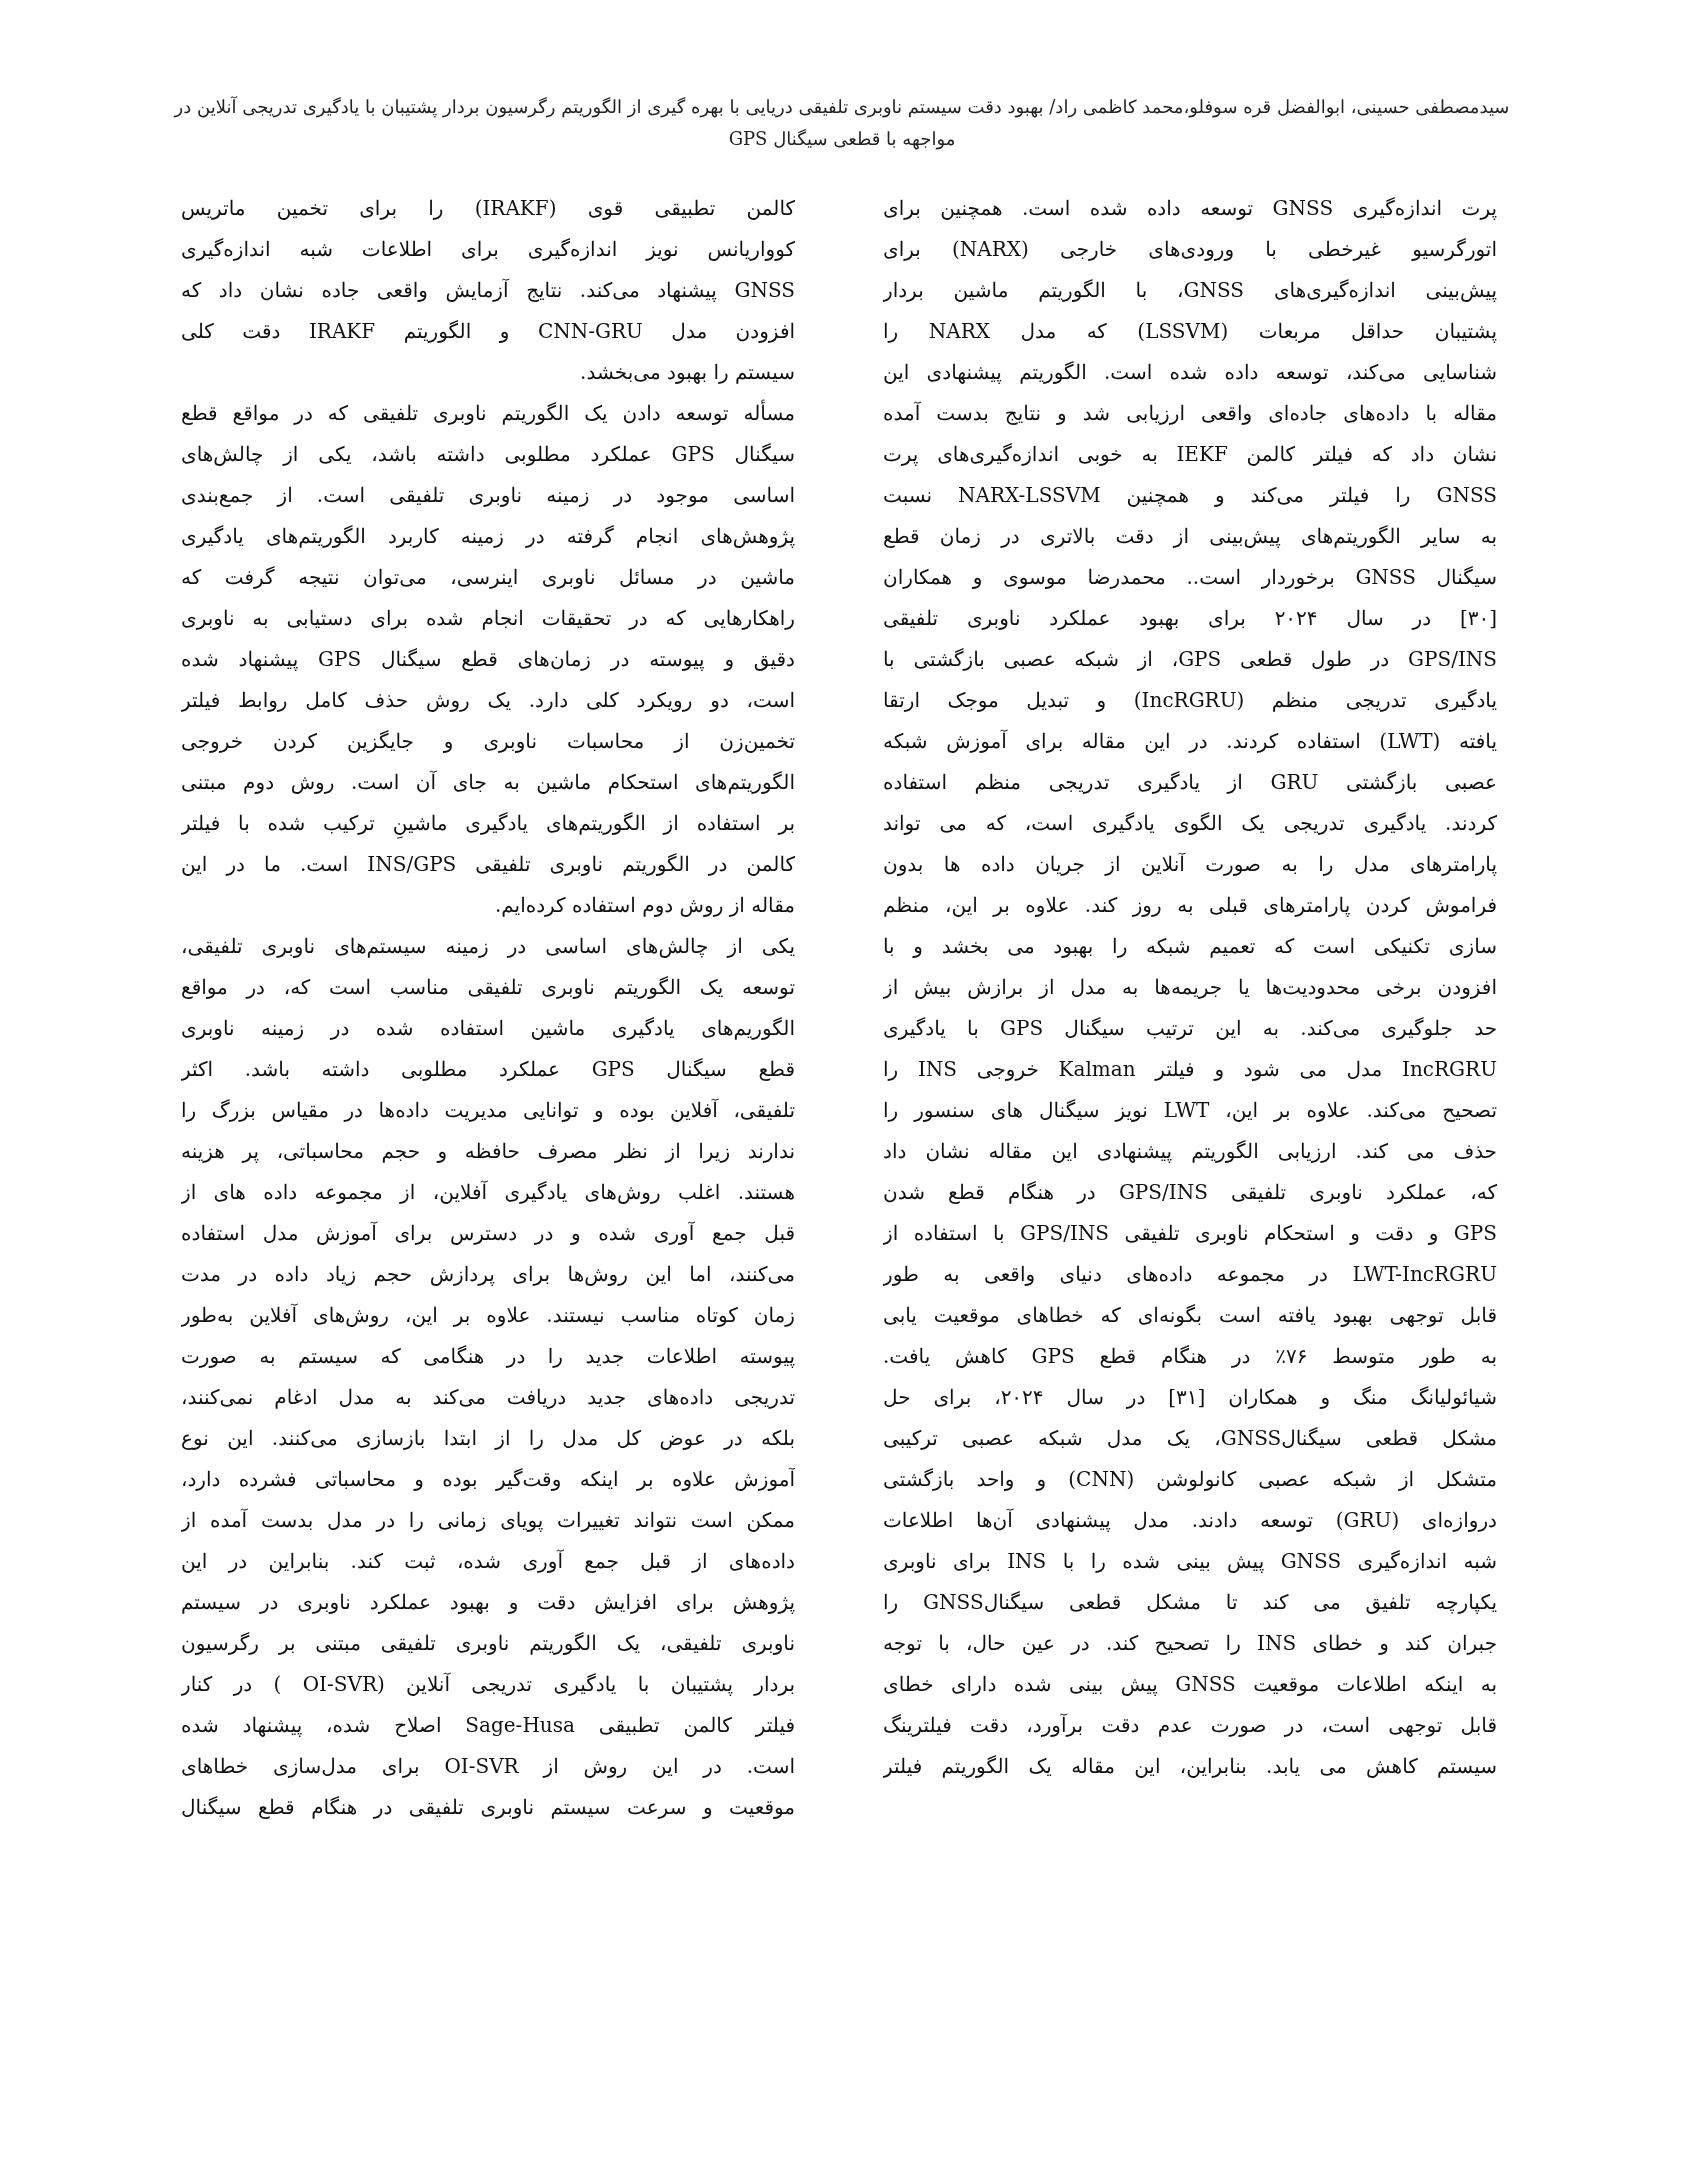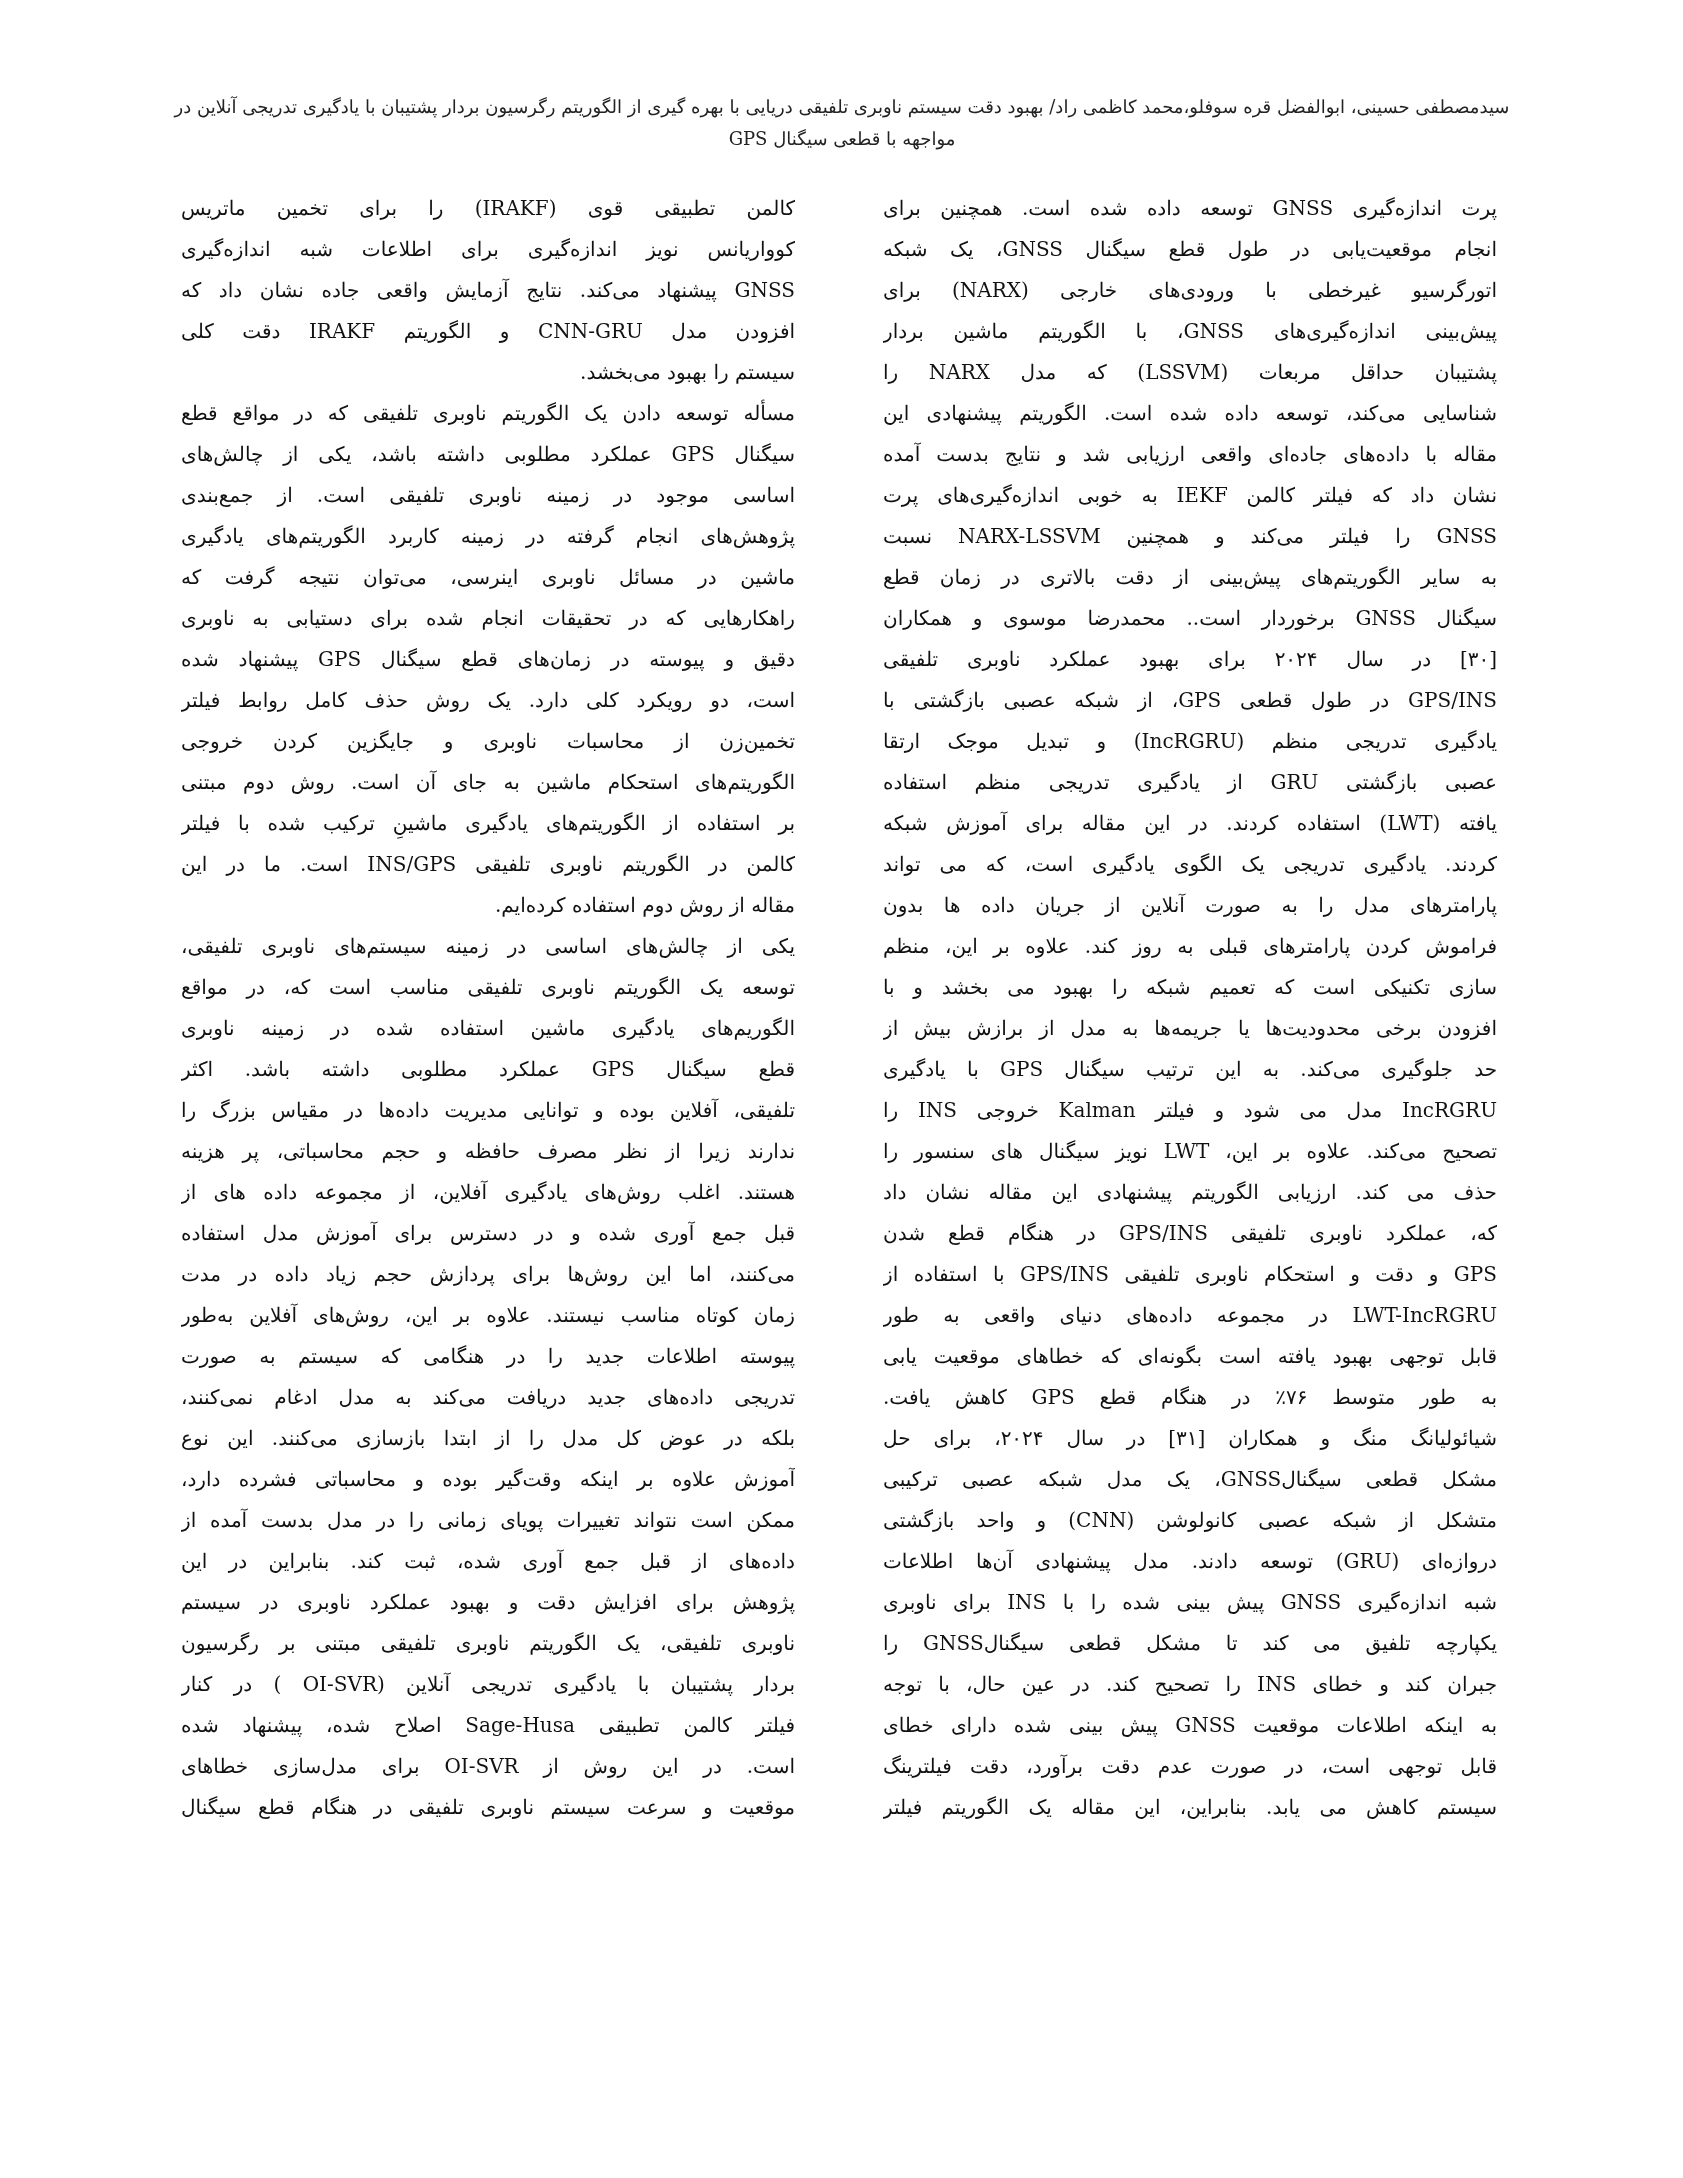--- a/index.html
+++ b/index.html
@@ -19,35 +19,34 @@
 </head>
 <body>
 
 <div class="header">
   <div>سیدمصطفی حسینی، ابوالفضل قره سوفلو،محمد کاظمی راد/ بهبود دقت سیستم ناوبری تلفیقی دریایی با بهره گیری از الگوریتم رگرسیون بردار پشتیبان با یادگیری تدریجی آنلاین در</div>
   <div>مواجهه با قطعی سیگنال GPS</div>
 </div>
 
 <div class="col right" id="col-right">
     <span class="line">پرت اندازه‌گیری GNSS توسعه داده شده است. همچنین برای</span>
-    <span class="line">انجام موقعیت‌یابی در طول قطع سیگنال GNSS، یک شبکه</span>
     <span class="line">اتورگرسیو غیرخطی با ورودی‌های خارجی (NARX) برای</span>
     <span class="line">پیش‌بینی اندازه‌گیری‌های GNSS، با الگوریتم ماشین بردار</span>
     <span class="line">پشتیبان حداقل مربعات (LSSVM) که مدل NARX را</span>
     <span class="line">شناسایی می‌کند، توسعه داده شده است. الگوریتم پیشنهادی این</span>
     <span class="line">مقاله با داده‌های جاده‌ای واقعی ارزیابی شد و نتایج بدست آمده</span>
     <span class="line">نشان داد که فیلتر کالمن IEKF به خوبی اندازه‌گیری‌های پرت</span>
     <span class="line">GNSS را فیلتر می‌کند و همچنین NARX-LSSVM نسبت</span>
     <span class="line">به سایر الگوریتم‌های پیش‌بینی از دقت بالاتری در زمان قطع</span>
     <span class="line">سیگنال GNSS برخوردار است.. محمدرضا موسوی و همکاران</span>
     <span class="line">[۳۰] در سال ۲۰۲۴ برای بهبود عملکرد ناوبری تلفیقی</span>
     <span class="line">GPS/INS در طول قطعی GPS، از شبکه عصبی بازگشتی با</span>
     <span class="line">یادگیری تدریجی منظم (IncRGRU) و تبدیل موجک ارتقا</span>
+    <span class="line">یافته (LWT) استفاده کردند. در این مقاله برای آموزش شبکه</span>
     <span class="line">عصبی بازگشتی GRU از یادگیری تدریجی منظم استفاده</span>
-    <span class="line">یافته (LWT) استفاده کردند. در این مقاله برای آموزش شبکه</span>
     <span class="line">کردند. یادگیری تدریجی یک الگوی یادگیری است، که می تواند</span>
     <span class="line">پارامترهای مدل را به صورت آنلاین از جریان داده ها بدون</span>
     <span class="line">فراموش کردن پارامترهای قبلی به روز کند. علاوه بر این، منظم</span>
     <span class="line">سازی تکنیکی است که تعمیم شبکه را بهبود می بخشد و با</span>
     <span class="line">افزودن برخی محدودیت‌ها یا جریمه‌ها به مدل از برازش بیش از</span>
     <span class="line">حد جلوگیری می‌کند. به این ترتیب سیگنال GPS با یادگیری</span>
     <span class="line">IncRGRU مدل می شود و فیلتر Kalman خروجی INS را</span>
     <span class="line">تصحیح می‌کند. علاوه بر این، LWT نویز سیگنال های سنسور را</span>
     <span class="line">حذف می کند. ارزیابی الگوریتم پیشنهادی این مقاله نشان داد</span>
     <span class="line">که، عملکرد ناوبری تلفیقی GPS/INS در هنگام قطع شدن</span>

